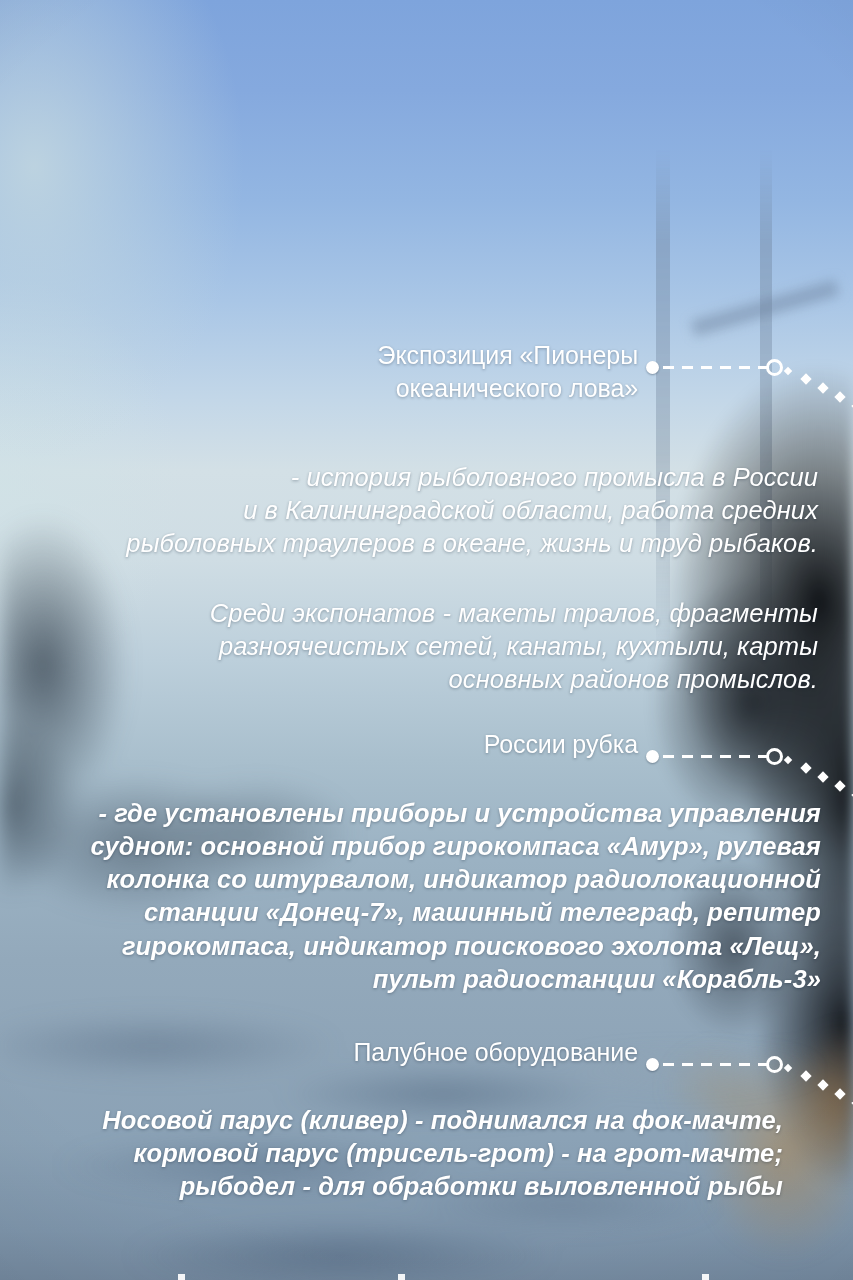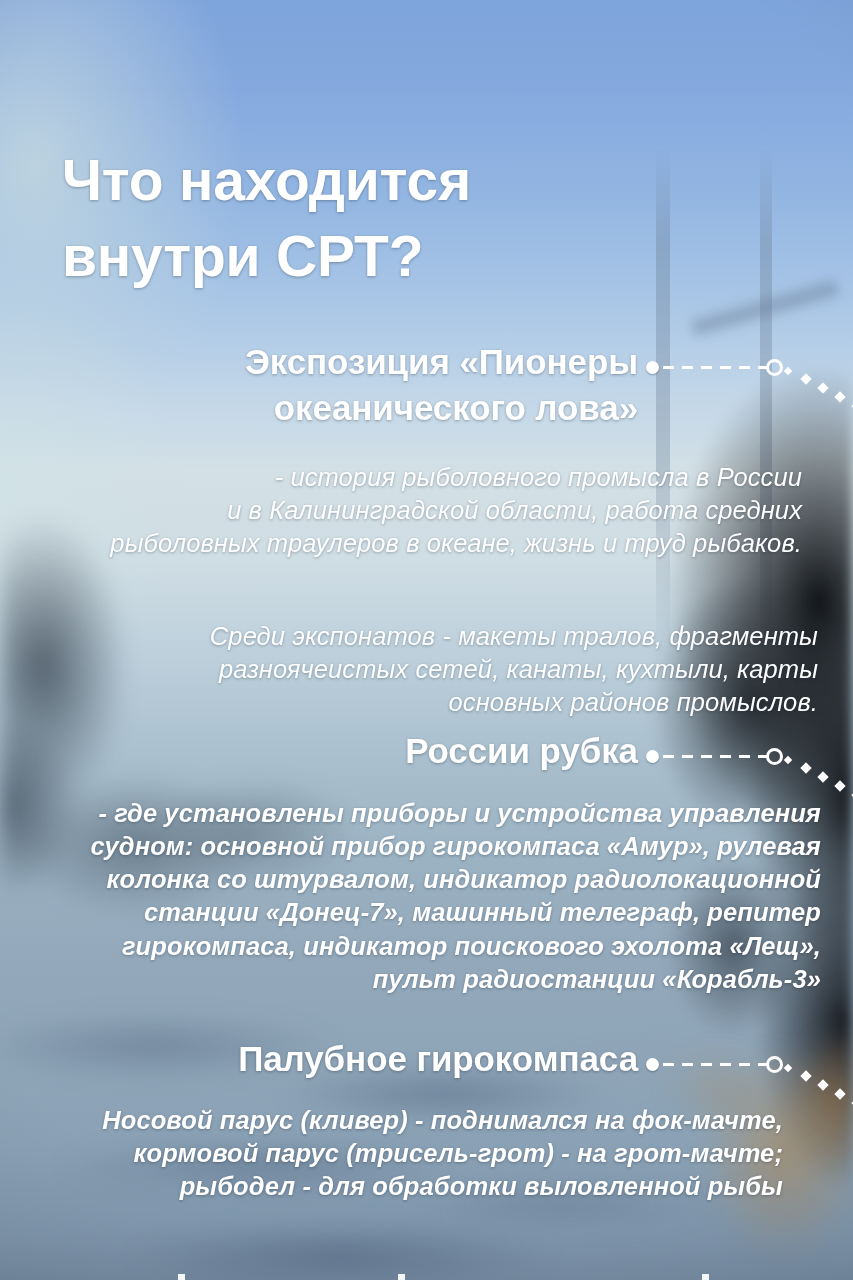--- a/index.html
+++ b/index.html
@@ -124,22 +124,22 @@
     font-size:57px;
     font-weight:700;
     line-height:1.33;
     letter-spacing:-0.2px;
     white-space:pre-line;
   }
 
   .section { position:absolute; width:100%; }
 
   .heading {
-    font-size:35px;
-    font-weight:700;
+    font-size:25px;
+    font-weight:400;
     line-height:1.30;
     text-align:right;
     letter-spacing:-0.1px;
     padding-right:30px;
   }
   .heading.two-line { text-align:right; }
 
   .body-text {
     font-size:25.5px;
     font-style:italic;
@@ -197,22 +197,20 @@
   <div class="bg-layer bg-masts"></div>
   <div class="bg-crane"></div>
   <div class="bg-layer bg-buildings"></div>
   <div class="bg-layer bg-hull"></div>
   <div class="bg-layer bg-warm"></div>
   <div class="bg-layer bg-water"></div>
   <div class="bg-layer bg-vignette"></div>
 
   <div class="content">
 
-    <div class="title">Что находится
-внутри СРТ?</div>
 
     <div class="section" style="top:339px;">
       <div class="heading two-line" style="white-space:pre-line; padding-right:215px;">Экспозиция «Пионеры
 океанического лова»</div>
     </div>
 
     <div class="connector" style="left:646px; top:367px;">
       <span class="conn-dot"></span>
       <span class="conn-line"></span>
       <span class="conn-ring"></span>
@@ -220,26 +218,26 @@
         <i class="sm" style="left:3px;  top:4px;"></i>
         <i style="left:20px; top:11px;"></i>
         <i style="left:37px; top:20px;"></i>
         <i style="left:54px; top:29px;"></i>
         <i style="left:71px; top:38px;"></i>
 
       </span>
     </div>
 
     <div class="section" style="top:461px;">
-      <div class="body-text light" style="padding-right:51px;">- история рыболовного промысла в России
+      <div class="body-text light" style="padding-right:35px;">- история рыболовного промысла в России
 и в Калининградской области, работа средних
 рыболовных траулеров в океане, жизнь и труд рыбаков.</div>
     </div>
 
-    <div class="section" style="top:620px;padding-left:12px;">
+    <div class="section" style="top:597px;padding-left:12px;">
       <div class="body-text light" style="padding-right:35px;">Среди экспонатов - макеты тралов, фрагменты
 разноячеистых сетей, канаты, кухтыли, карты
 основных районов промыслов.</div>
     </div>
 
     <div class="section" style="top:728px;">
       <div class="heading" style="padding-right:215px;">России рубка</div>
     </div>
 
     <div class="connector" style="left:646px; top:756px;">
@@ -259,21 +257,21 @@
     <div class="section" style="top:797px;">
       <div class="body-text bold" style="padding-right:32px;">- где установлены приборы и устройства управления
 судном: основной прибор гирокомпаса «Амур», рулевая
 колонка со штурвалом, индикатор радиолокационной
 станции «Донец-7», машинный телеграф, репитер
 гирокомпаса, индикатор поискового эхолота «Лещ»,
 пульт радиостанции «Корабль-3»</div>
     </div>
 
     <div class="section" style="top:1036px;">
-      <div class="heading" style="padding-right:215px;">Палубное гирокомпаса</div>
+      <div class="heading" style="padding-right:215px;">Палубное оборудование</div>
     </div>
 
     <div class="connector" style="left:646px; top:1064px;">
       <span class="conn-dot"></span>
       <span class="conn-line"></span>
       <span class="conn-ring"></span>
       <span class="conn-trail">
         <i class="sm" style="left:3px;  top:4px;"></i>
         <i style="left:20px; top:11px;"></i>
         <i style="left:37px; top:20px;"></i>

